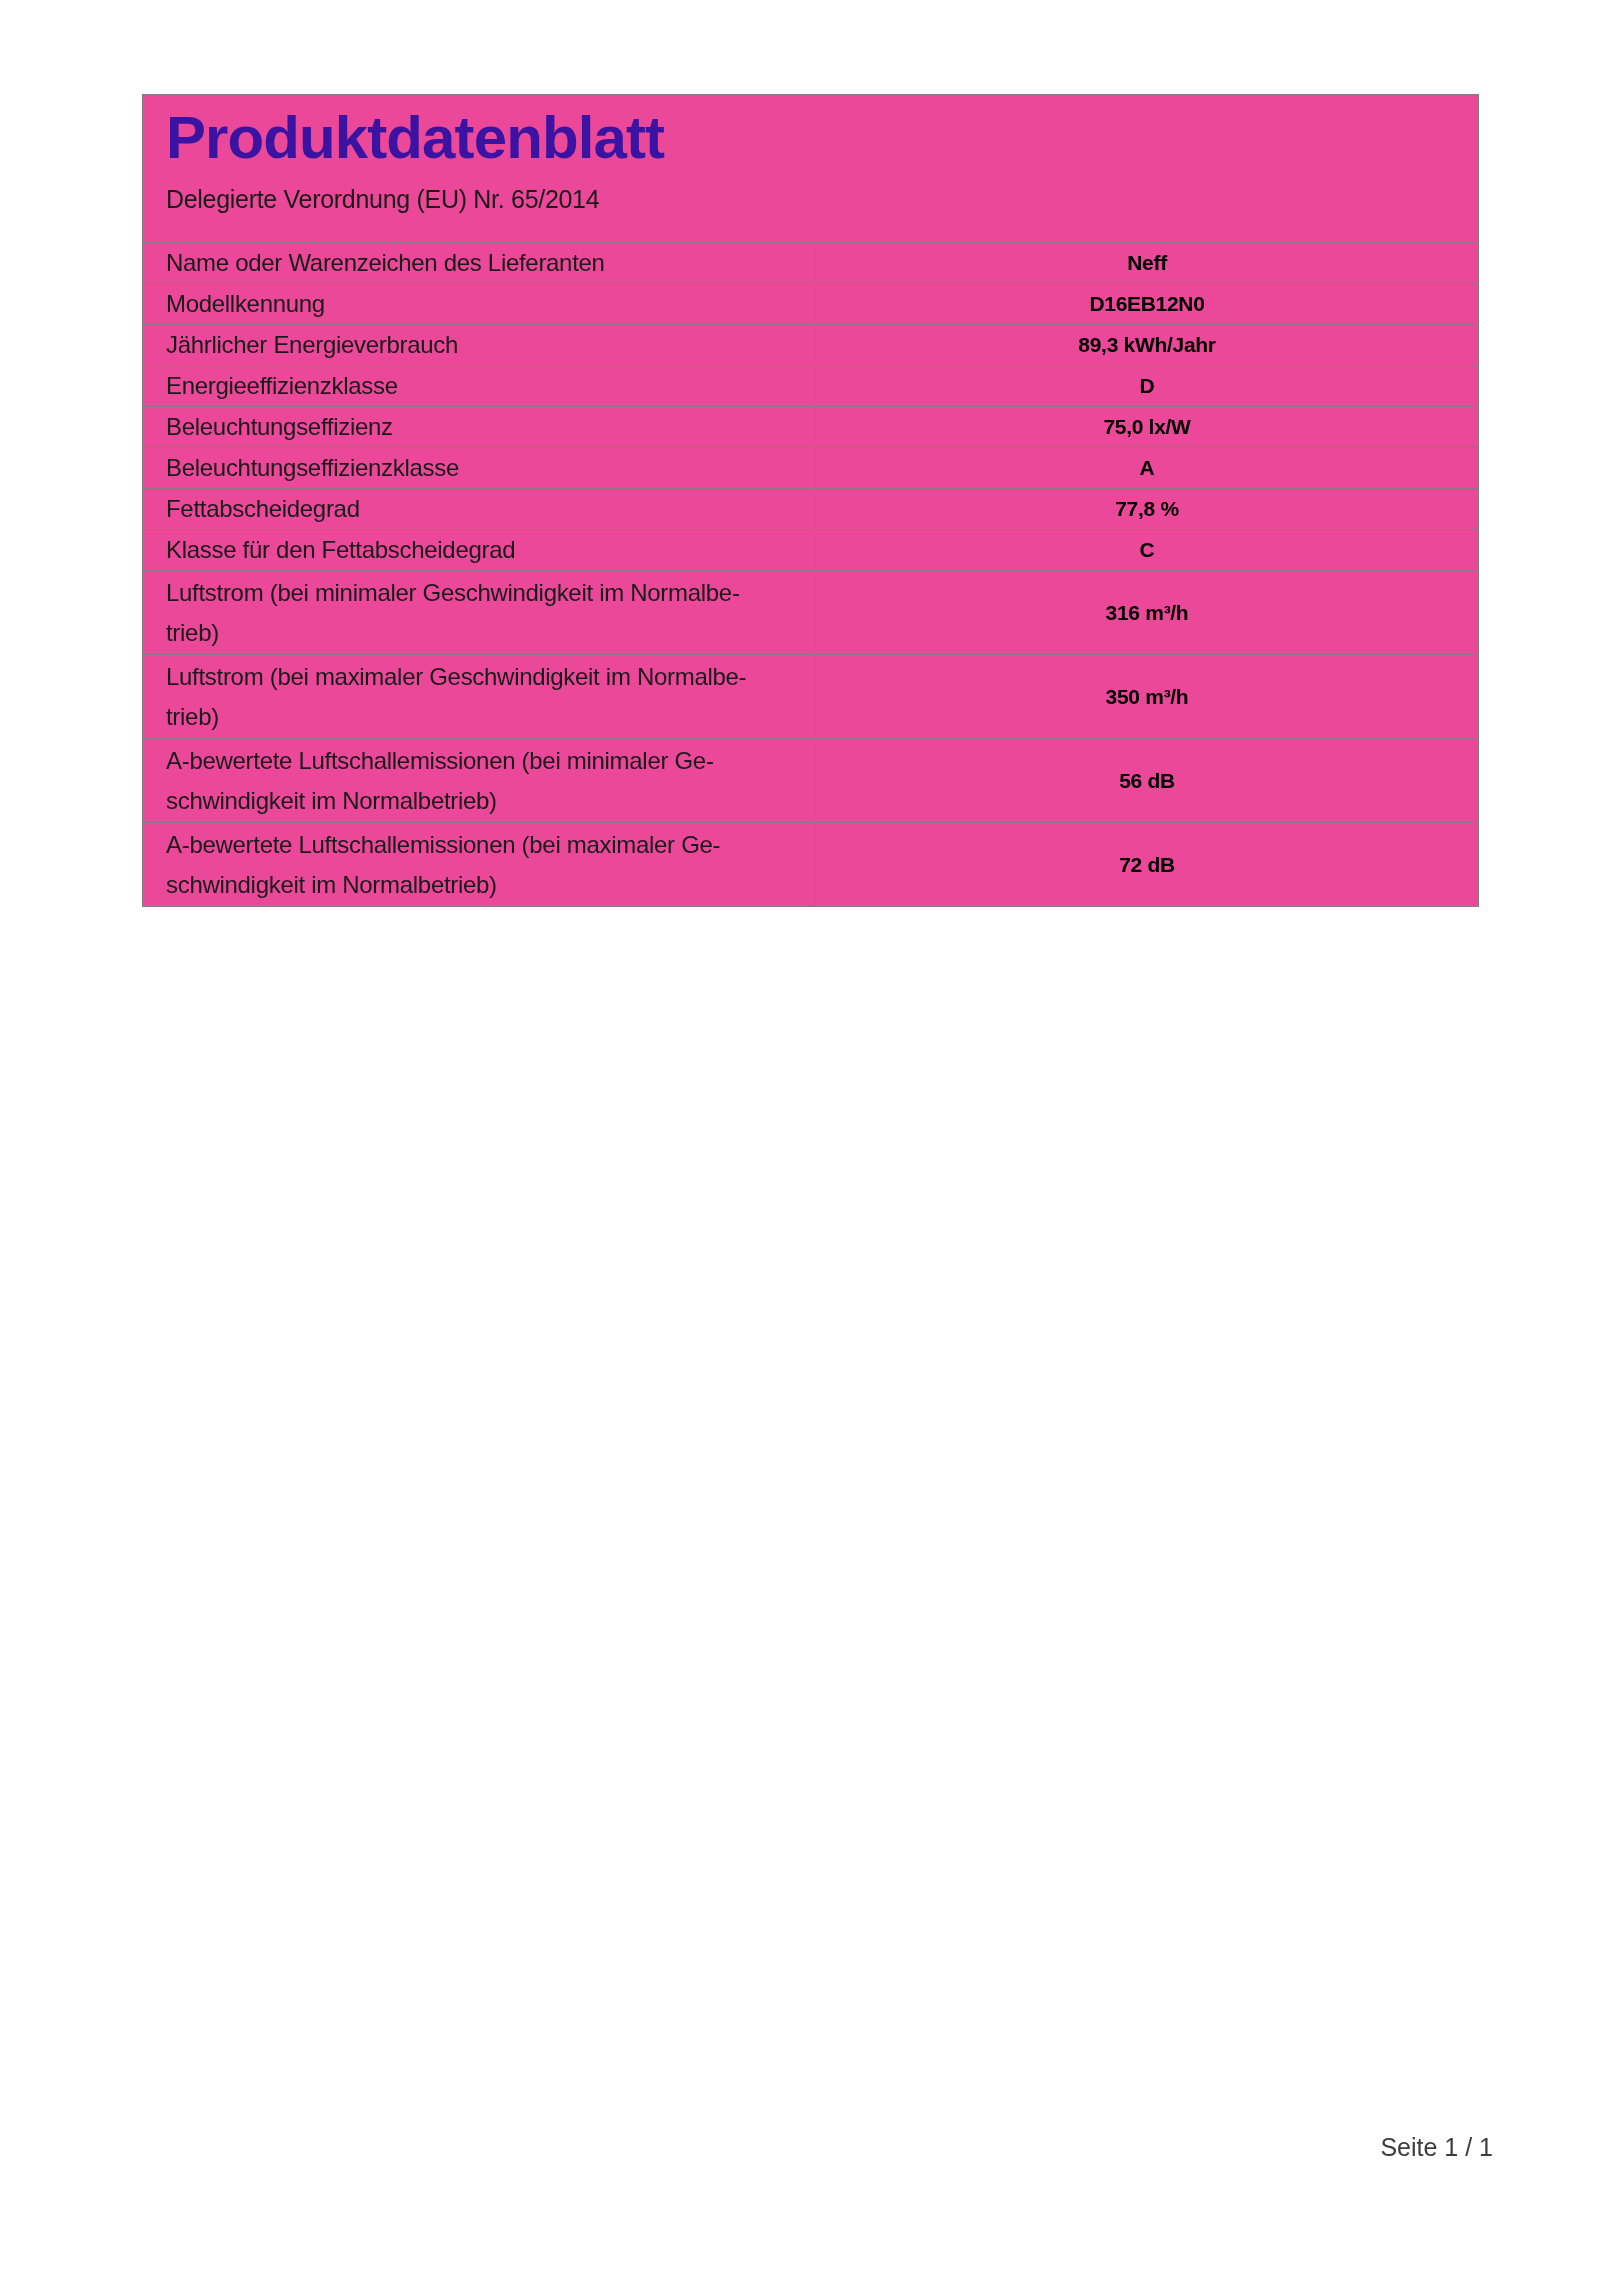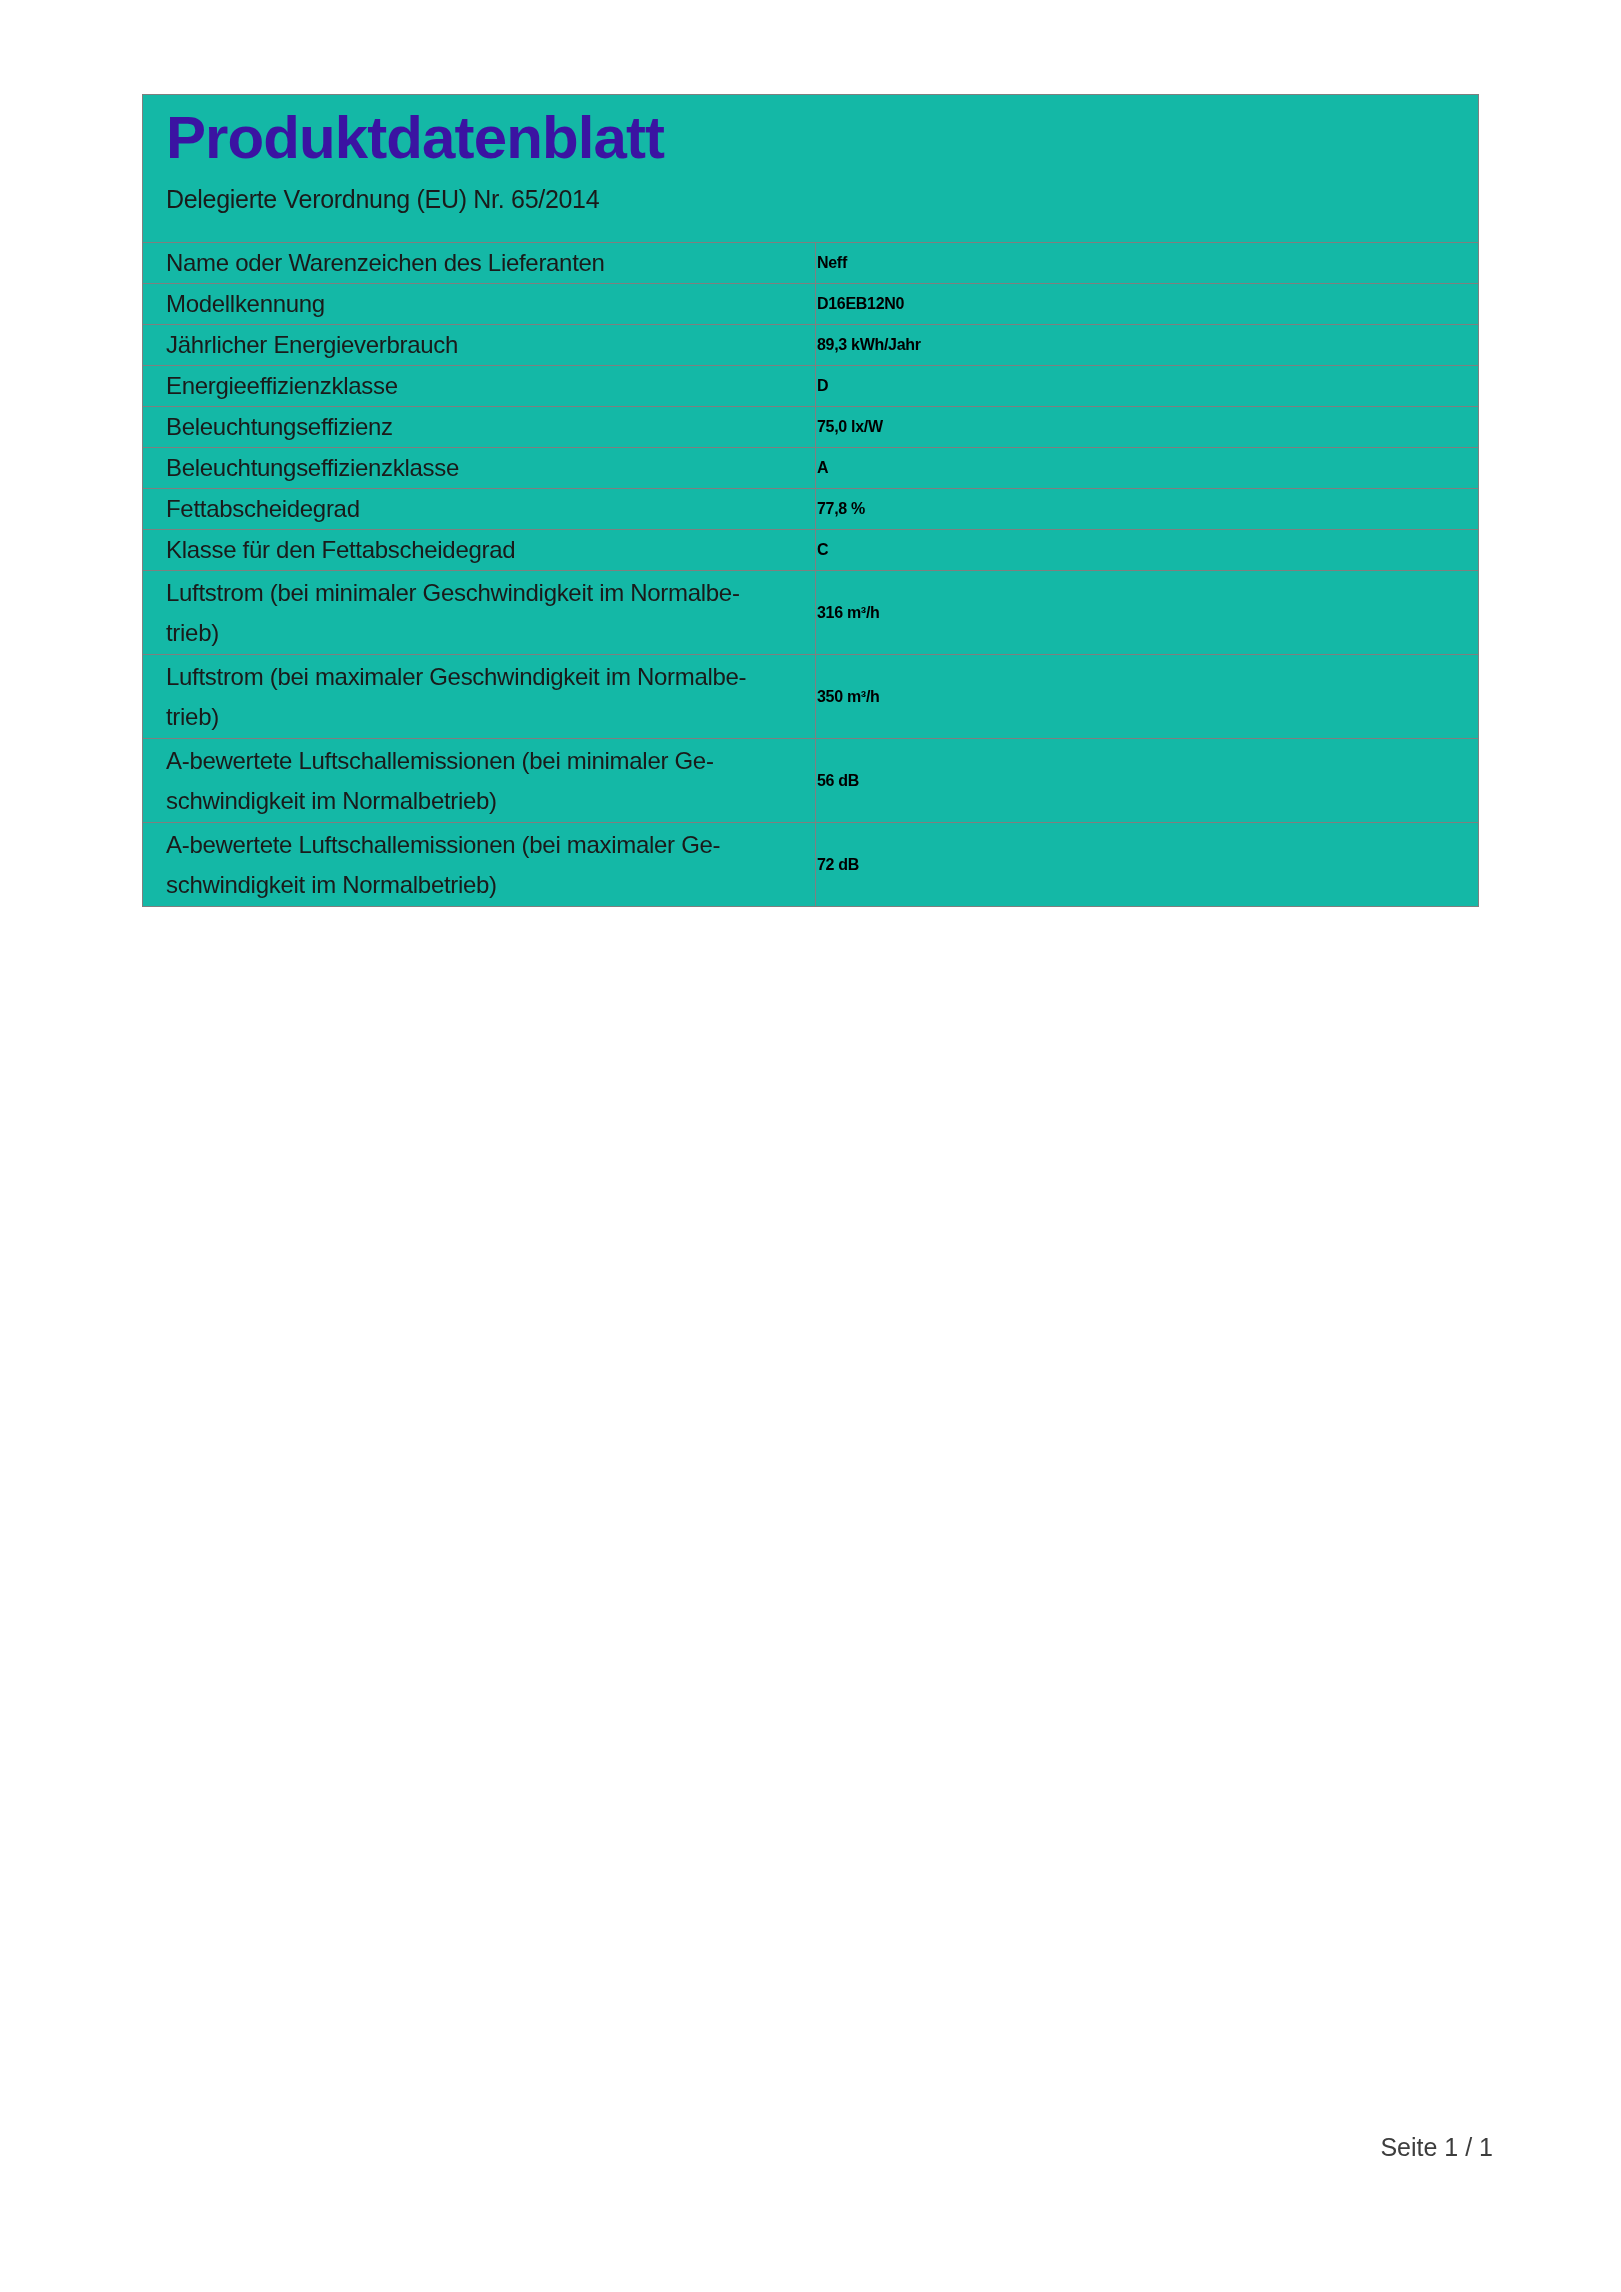--- a/index.html
+++ b/index.html
@@ -16,21 +16,21 @@
     overflow: hidden;
   }
 
   .sheet-box {
     position: absolute;
     left: 142px;
     top: 94px;
     width: 1336px;
     border-collapse: collapse;
     table-layout: fixed;
-    background: #14b8a6;
+    background: #ec4899;
   }
 
   .sheet-box td {
     border: 1.8px solid #7f7f7f;
     box-sizing: border-box;
   }
 
   .header-cell {
     height: 148px;
     padding: 9px 18px 0 23px;
@@ -64,22 +64,23 @@
     padding: 0 21.5px 0 23px;
     font-size: 24px;
     letter-spacing: -0.3px;
     vertical-align: middle;
     white-space: pre-line;
     line-height: 40px;
     color: #1a1a1a;
   }
 
   td.value {
+    text-align: center;
     vertical-align: middle;
-    font-size: 16px;
+    font-size: 21px;
     letter-spacing: -0.3px;
     font-weight: 700;
     color: #000000;
   }
 
   .page-footer {
     position: absolute;
     left: 15px;
     top: 2133px;
     width: 1478px;

